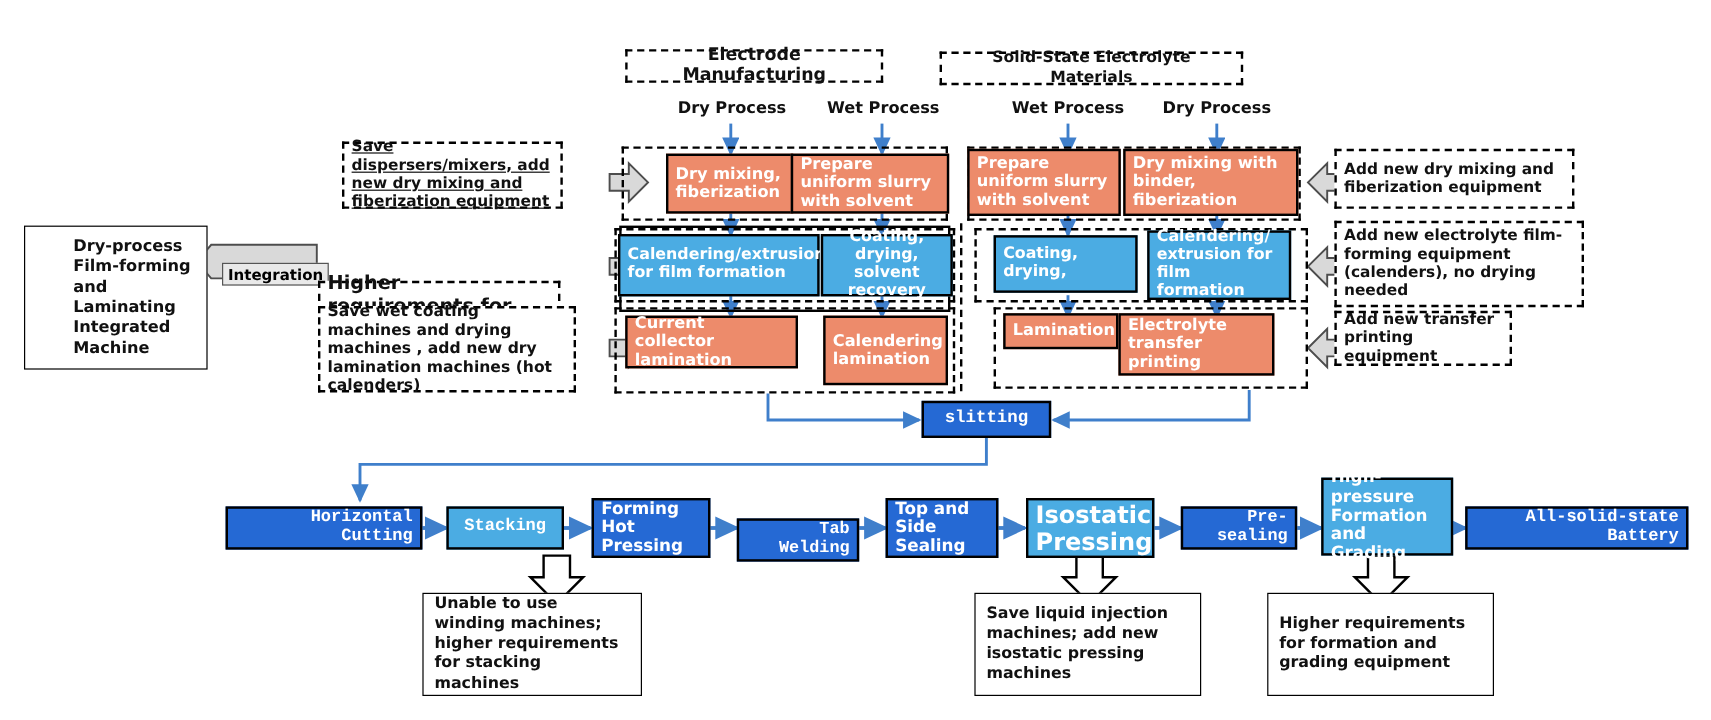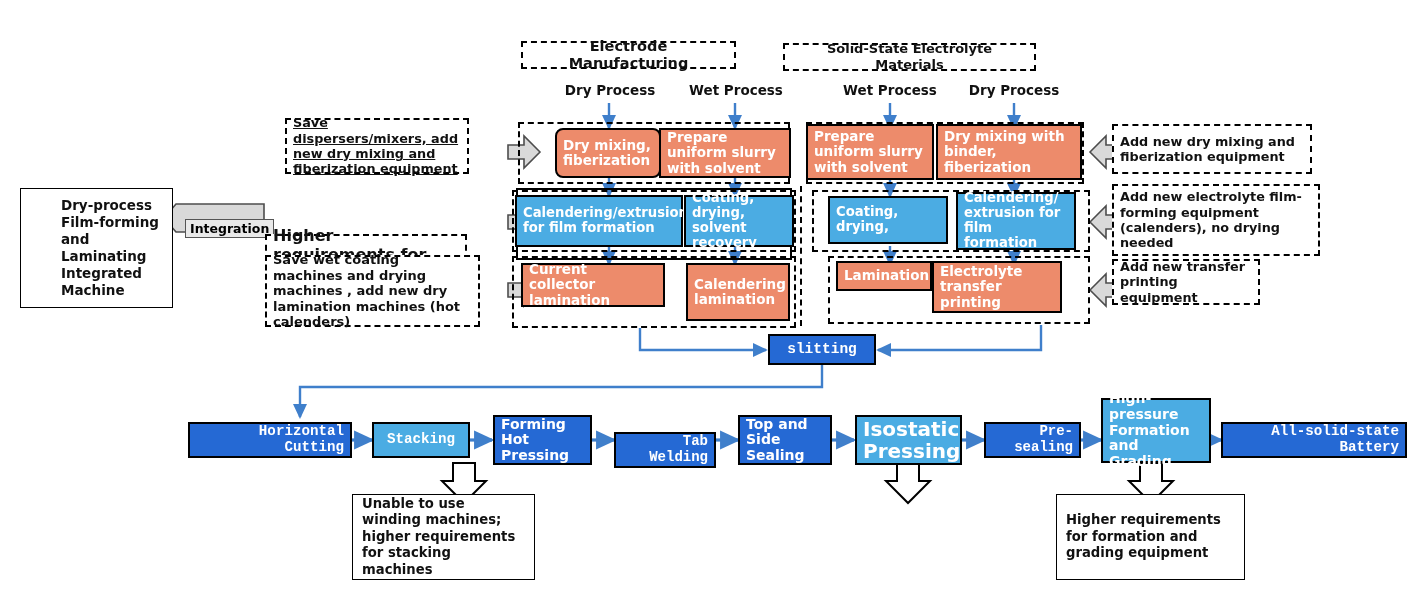--- a/index.html
+++ b/index.html
@@ -120,25 +120,25 @@
   <div class="abs dash center" style="left:783px;top:43px;width:253px;height:28px;font-size:13px;">Solid-State Electrolyte Materials</div>
 
   <div class="abs plain center" style="left:554px;top:82px;width:112px;font-size:13.5px;text-align:center;">Dry Process</div>
   <div class="abs plain center" style="left:680px;top:82px;width:112px;font-size:13.5px;text-align:center;">Wet Process</div>
   <div class="abs plain center" style="left:834px;top:82px;width:112px;font-size:13.5px;text-align:center;">Wet Process</div>
   <div class="abs plain center" style="left:958px;top:82px;width:112px;font-size:13.5px;text-align:center;">Dry Process</div>
 
   <div class="abs solidnote" style="left:20px;top:188px;width:153px;height:120px;font-size:13.5px;padding-left:40px;">Dry-process Film-forming and Laminating Integrated Machine</div>
   <div class="intlabel" style="left:185px;top:219px;">Integration</div>
 
-  <div class="abs node orange" style="left:555px;top:128px;width:106px;height:50px;font-size:13.5px;border-radius:8px;">Dry mixing, fiberization</div>
+  <div class="abs node orange" style="left:555px;top:128px;width:106px;height:50px;font-size:13.5px;">Dry mixing, fiberization</div>
   <div class="abs node orange" style="left:659px;top:128px;width:132px;height:50px;font-size:13.5px;">Prepare uniform slurry with solvent</div>
 
   <div class="abs node sky" style="left:515px;top:195px;width:168px;height:52px;font-size:13.2px;">Calendering/extrusion for film formation</div>
-  <div class="abs node sky" style="left:684px;top:195px;width:110px;height:52px;font-size:13.2px;">Coating, drying, solvent recovery</div>
+  <div class="abs node sky" style="left:684px;top:195px;width:110px;height:52px;font-size:13.2px;text-align:center;">Coating, drying, solvent recovery</div>
 
   <div class="abs node orange" style="left:521px;top:263px;width:144px;height:44px;font-size:13.5px;">Current collector lamination</div>
   <div class="abs node orange" style="left:686px;top:263px;width:104px;height:58px;font-size:13.5px;">Calendering lamination</div>
 
   <div class="abs node orange" style="left:806px;top:124px;width:128px;height:56px;font-size:13.5px;">Prepare uniform slurry with solvent</div>
   <div class="abs node orange" style="left:936px;top:124px;width:146px;height:56px;font-size:13.5px;">Dry mixing with binder, fiberization</div>
 
   <div class="abs node sky" style="left:828px;top:196px;width:120px;height:48px;font-size:13.2px;">Coating, drying,</div>
   <div class="abs node sky" style="left:956px;top:192px;width:120px;height:58px;font-size:13.2px;">Calendering/ extrusion for film formation</div>
 
@@ -159,15 +159,16 @@
   <div class="abs node sky center" style="left:372px;top:422px;width:98px;height:36px;font-size:14.2px;">Stacking</div>
   <div class="abs node royal" style="left:493px;top:415px;width:99px;height:50px;font-size:14px;">Forming Hot Pressing</div>
   <div class="abs node royal center" style="left:614px;top:432px;width:102px;height:36px;font-size:14px;padding-left:20px;">Tab Welding</div>
   <div class="abs node royal" style="left:738px;top:415px;width:94px;height:50px;font-size:14px;">Top and Side Sealing</div>
   <div class="abs node sky" style="left:855px;top:415px;width:107px;height:50px;font-size:20px;">Isostatic Pressing</div>
   <div class="abs node royal center" style="left:984px;top:422px;width:97px;height:36px;font-size:14px;">Pre-sealing</div>
   <div class="abs node sky" style="left:1101px;top:398px;width:110px;height:65px;font-size:14px;">High-pressure Formation and Grading</div>
   <div class="abs node royal center" style="left:1221px;top:422px;width:186px;height:36px;font-size:14.2px;">All-solid-state Battery</div>
 
   <div class="abs solidnote" style="left:352px;top:494px;width:183px;height:86px;font-size:13.2px;">Unable to use winding machines; higher requirements for stacking machines</div>
+  <div class="abs solidnote" style="left:812px;top:494px;width:189px;height:86px;font-size:13.2px;">Save liquid injection machines; add new isostatic pressing machines</div>
   <div class="abs solidnote" style="left:1056px;top:494px;width:189px;height:86px;font-size:13.2px;">Higher requirements for formation and grading equipment</div>
 
 </div>
 
 </body></html>

